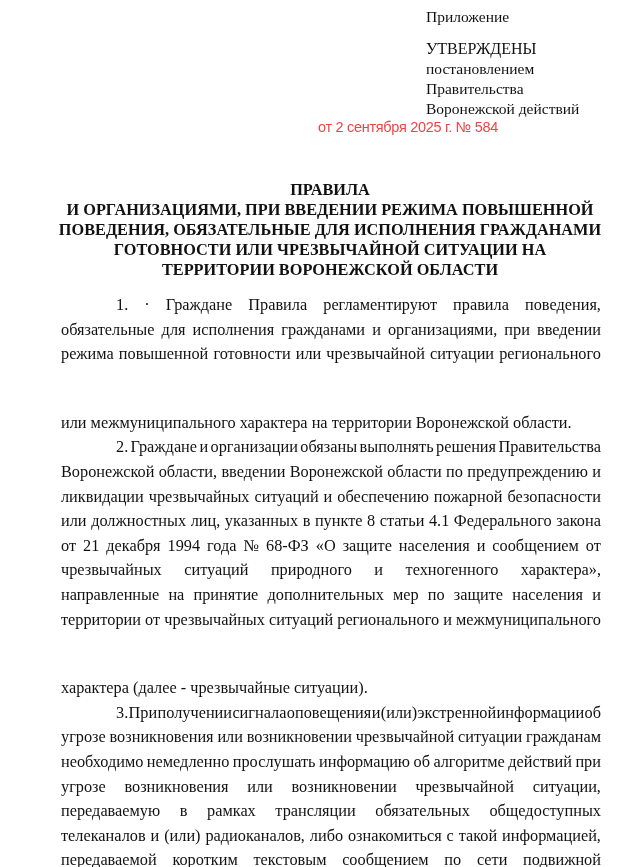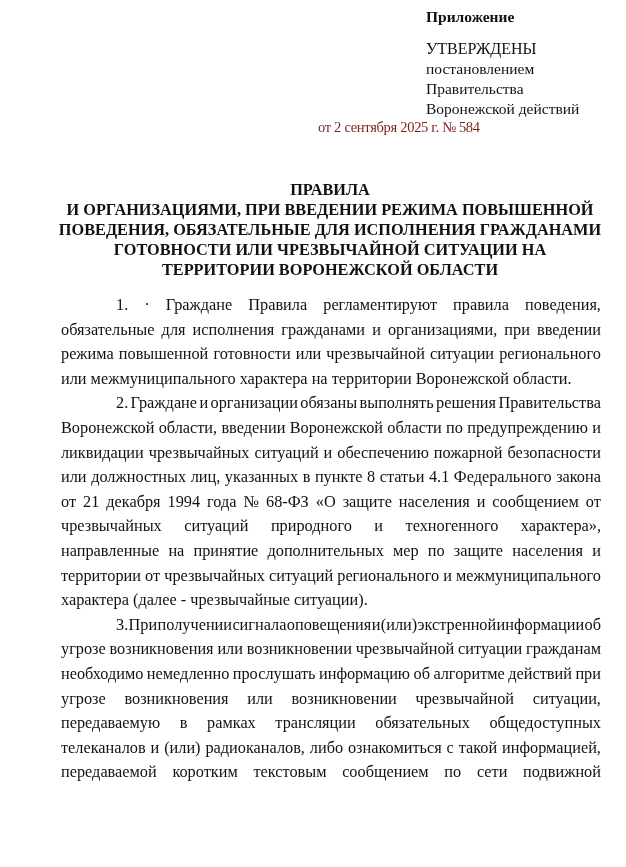--- a/index.html
+++ b/index.html
@@ -23,37 +23,36 @@
     }
     .approval {
       position: absolute;
       left: 426px;
       top: 7px;
       font-size: 15.5px;
       line-height: 20px;
     }
     .approval .appendix {
       margin-bottom: 12px;
-      font-weight: bold;
     }
     .approval .stamp-line {
       display: block;
       white-space: nowrap;
     }
     .approval .stamp-line.caps {
       font-size: 16px;
     }
     .date-line {
       position: absolute;
       left: 318px;
       top: 119px;
-      font-family: Liberation Serif, serif;
+      font-family: Liberation Sans, sans-serif;
       font-size: 14.5px;
       letter-spacing: -0.3px;
-      color: #7f1d1d;
+      color: #ef4444;
       white-space: nowrap;
     }
     .title-block {
       position: absolute;
       left: 40px;
       top: 180px;
       width: 580px;
       text-align: center;
       font-weight: bold;
       font-size: 16.3px;
@@ -79,20 +78,21 @@
       text-align: justify;
       text-align-last: justify;
       white-space: nowrap;
       height: 24.6px;
     }
     .line.first {
       padding-left: 55px;
     }
     .line.last {
       text-align-last: left;
+      margin-top: 44px;
     }
     .line .jw {
       display: flex;
       justify-content: space-between;
     }
   </style>
 </head>
 <body>
 
 <div class="page">

